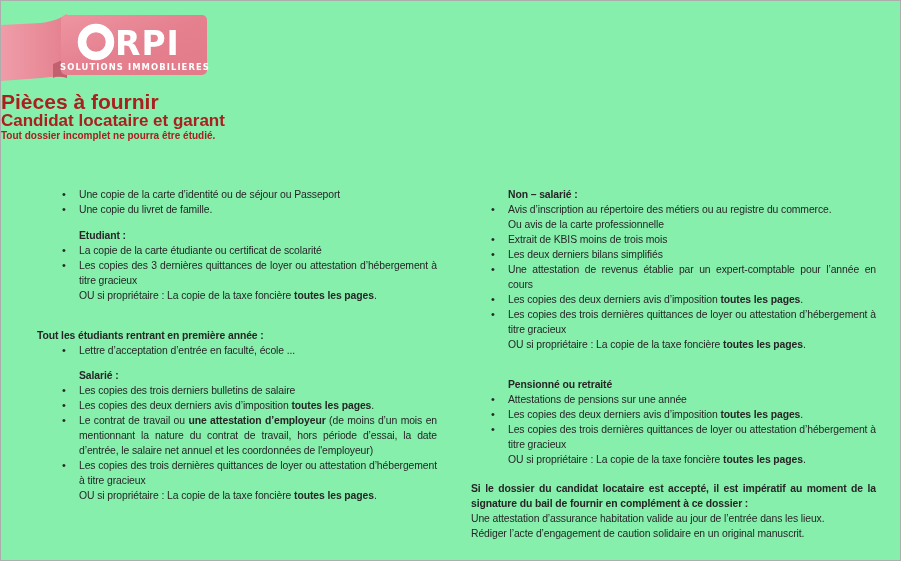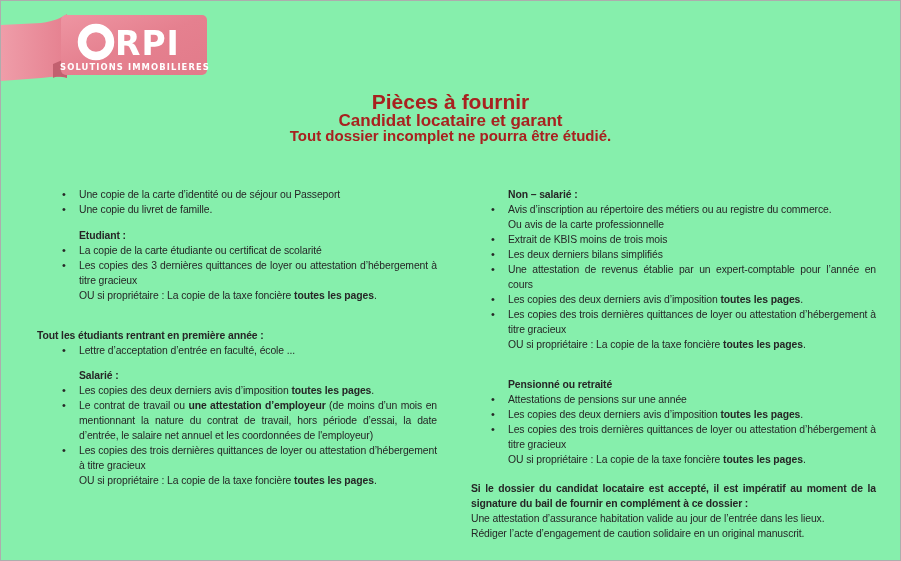--- a/index.html
+++ b/index.html
@@ -15,24 +15,24 @@
     font-size: 10.4px;
     letter-spacing: -0.1px;
     line-height: 15px;
     color: var(--text, #262626);
   }
 
   
   .logo-wrap { position: absolute; left: 0; top: 5px; width: 212px; height: 82px; }
 
   
-  .header { position: absolute; top: 88px; left: 0; width: 100%; text-align: center; color: var(--accent, #a8211f); }
+  .header { position: absolute; top: 88px; left: 0; width: 100%; text-align: left; color: var(--accent, #a8211f); }
   .title   { font-size: 21px;   font-weight: bold; line-height: 25px; letter-spacing: 0; }
   .subtitle{ font-size: 17px; font-weight: bold; line-height: 14px; letter-spacing: 0; }
-  .warning { font-size: 15px; font-weight: bold; line-height: 16px; letter-spacing: 0; }
+  .warning { font-size: 10px; font-weight: bold; line-height: 16px; letter-spacing: 0; }
 
   
   .col { position: absolute; top: 186px; }
   .col.left  { left: 36px;  width: 400px; --indent: 42px; }
   .col.right { left: 470px; width: 405px; --indent: 37px; }
 
   .heading { font-weight: bold; margin-left: var(--indent); }
   .heading.flush { margin-left: 0; }
   .heading .b { font-weight: bold; }
 
@@ -102,20 +102,23 @@
       <div class="heading flush"><span class="b">Tout les étudiants rentrant en première année</span><span> :</span></div>
       <ul class="blist">
         <li>
           <div class="para"><span>Lettre d’acceptation d’entrée en faculté, école ...</span></div>
         </li>
       </ul>
       <div style="height: 10px;"></div>
       <div class="heading"><span class="b">Salarié :</span></div>
       <ul class="blist">
         <li>
+          <div class="para"><span>Les copies des trois derniers bulletins de salaire</span></div>
+        </li>
+        <li>
           <div class="para"><span>Les copies des deux derniers avis d’imposition </span><span class="b">toutes les pages</span><span>.</span></div>
         </li>
         <li>
           <div class="para just"><span>Le contrat de travail ou </span><span class="b">une attestation d’employeur</span><span> (de moins d’un mois en mentionnant la nature du contrat de travail, hors période d’essai, la date d’entrée, le salaire net annuel et les coordonnées de l'employeur)</span></div>
         </li>
         <li>
           <div class="para just"><span>Les copies des trois dernières quittances de loyer ou attestation d’hébergement à titre gracieux</span></div>
           <div class="para"><span>OU si propriétaire : La copie de la taxe foncière </span><span class="b">toutes les pages</span><span>.</span></div>
         </li>
       </ul>

